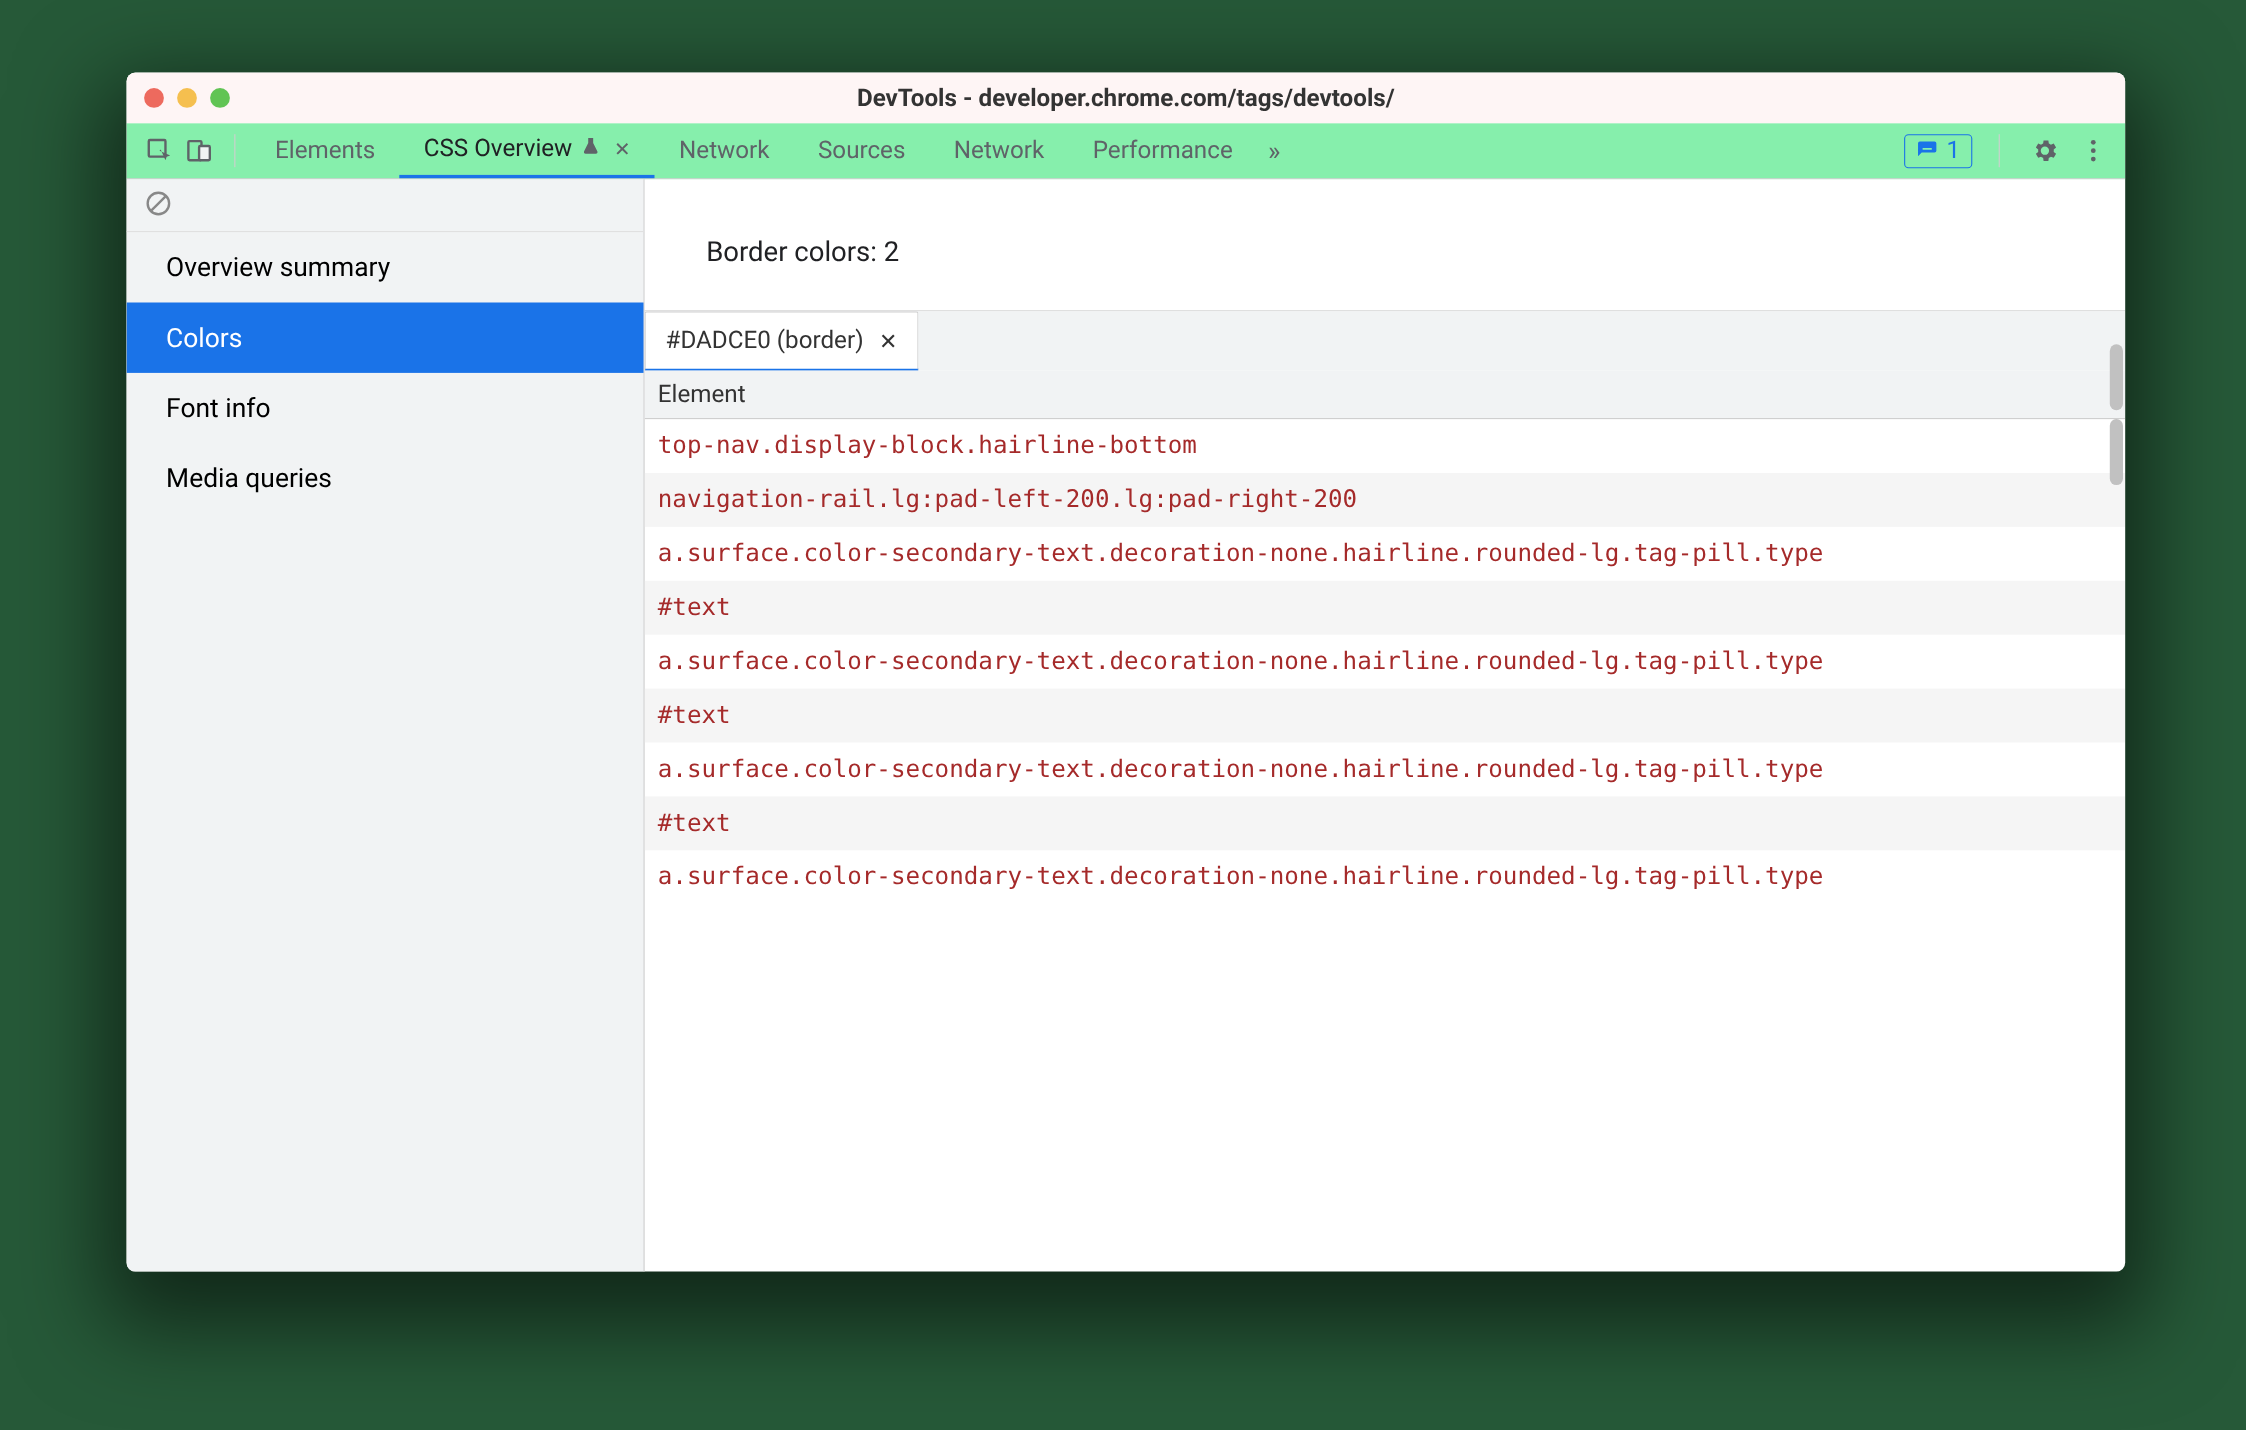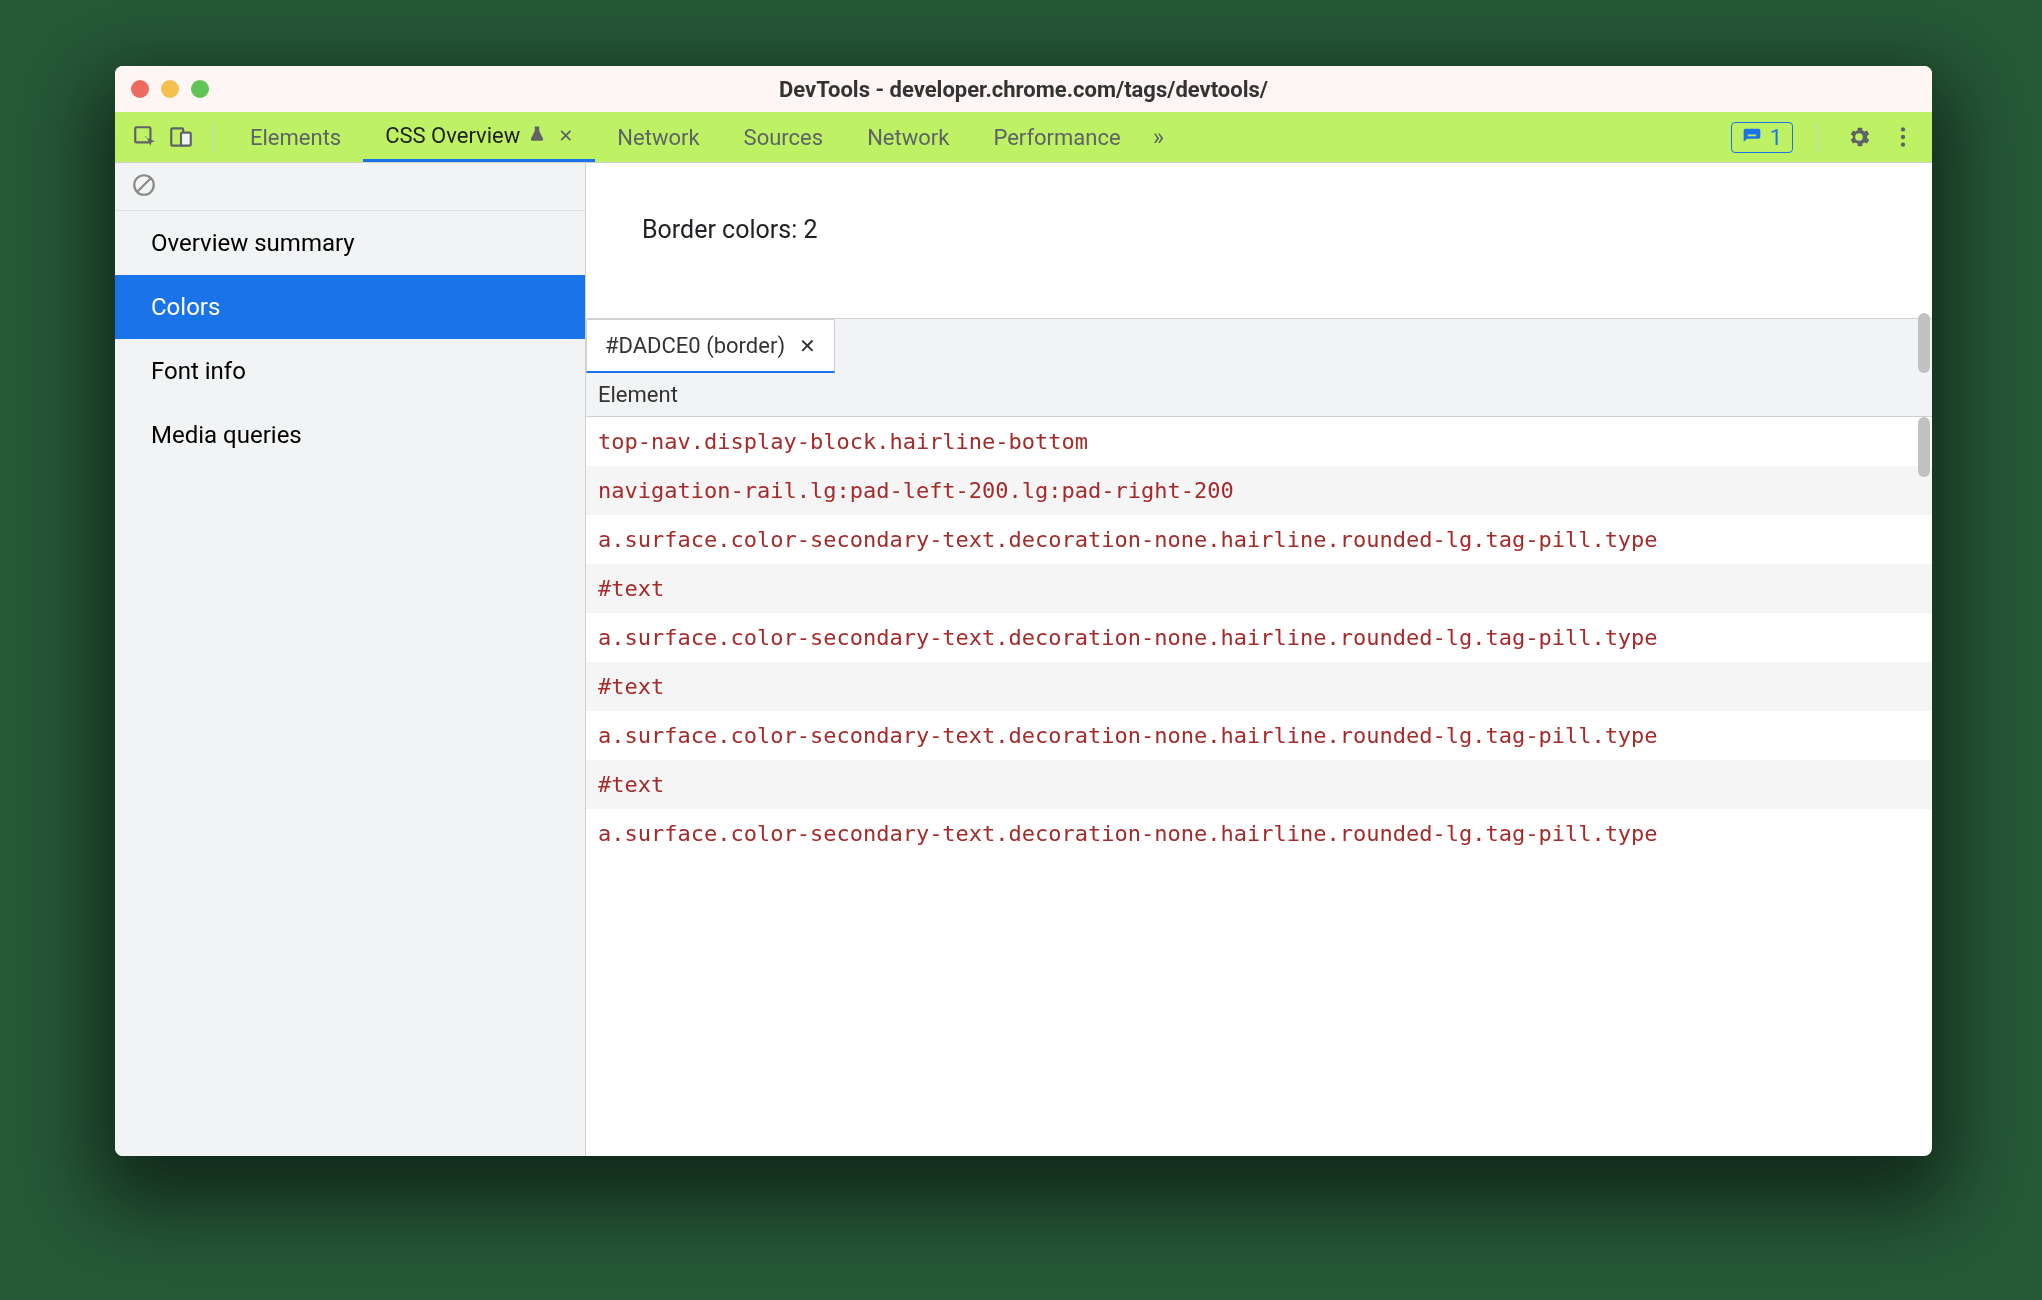--- a/index.html
+++ b/index.html
@@ -29,21 +29,21 @@
 .dot.yellow { background: #f5bf4f; }
 .dot.green { background: #61c454; }
 .titlebar .title {
   position: absolute; left: 0; right: 0; text-align: center;
   font-size: 22px; font-weight: 700; color: #333;
 }
 
 
 .tabstrip {
   height: 51px;
-  background: #bef264;
+  background: #86efac;
   border-bottom: 1px solid #d0d0d0;
   display: flex; align-items: center;
   padding: 0 12px;
   gap: 0;
   color: #5f6368;
   font-size: 22px;
 }
 .tabstrip .icon-btn { width: 36px; height: 36px; display:flex; align-items:center; justify-content:center; color:#5f6368; }
 .tabstrip .sep { width:1px; height:30px; background:#cfcfcf; margin: 0 14px; }
 .tabs { display:flex; align-items:center; height:100%; }
@@ -71,21 +71,21 @@
 .swatch { display:flex; flex-direction:column; align-items:flex-start; }
 .swatch .chip { width:152px; height:24px; border-radius:0 0 8px 8px; margin-bottom:12px; }
 .swatch .chip.full { height:60px; border-radius:8px; border:1px solid #d0d0d0; }
 .swatch .label { font-size:22px; color:#202124; }
 .section-title { font-size:25px; color:#202124; margin: 52px 0 8px; }
 .border-row { display:flex; gap:60px; }
 
 .vscroll-thumb { position:absolute; right:2px; width:12px; background:#c1c1c1; border-radius:6px; }
 
 
-.details { flex:1; display:flex; flex-direction:column; border-top:1px solid #cfcfcf; min-height:0;margin-top:36px; }
+.details { flex:1; display:flex; flex-direction:column; border-top:1px solid #cfcfcf; min-height:0; }
 .details-tabs { height:54px; background:#f1f3f4; display:flex; align-items:flex-end; padding-left:0; }
 .details-tab { height:54px; background:#fff; border:1px solid #cfcfcf; border-bottom:2px solid #1a73e8; display:flex; align-items:center; padding:0 18px; gap:14px; font-size:22px; color:#333; border-top-left-radius:2px; border-top-right-radius:2px; }
 .details-tab .close-x { font-size:20px; color:#333; }
 .table-header { height:44px; background:#f1f3f4; border-bottom:1px solid #cfcfcf; display:flex; align-items:center; padding:0 12px; font-size:22px; color:#333; }
 .rows { flex:1; overflow:hidden; position:relative; }
 .row { height:49px; display:flex; align-items:center; padding:0 12px; font-family: Menlo, Consolas, monospace; font-size:22px; color:#a52a2a; white-space:nowrap; overflow:hidden; }
 .row.striped { background:#f5f5f5; }
 </style>
 </head>
 <body>

